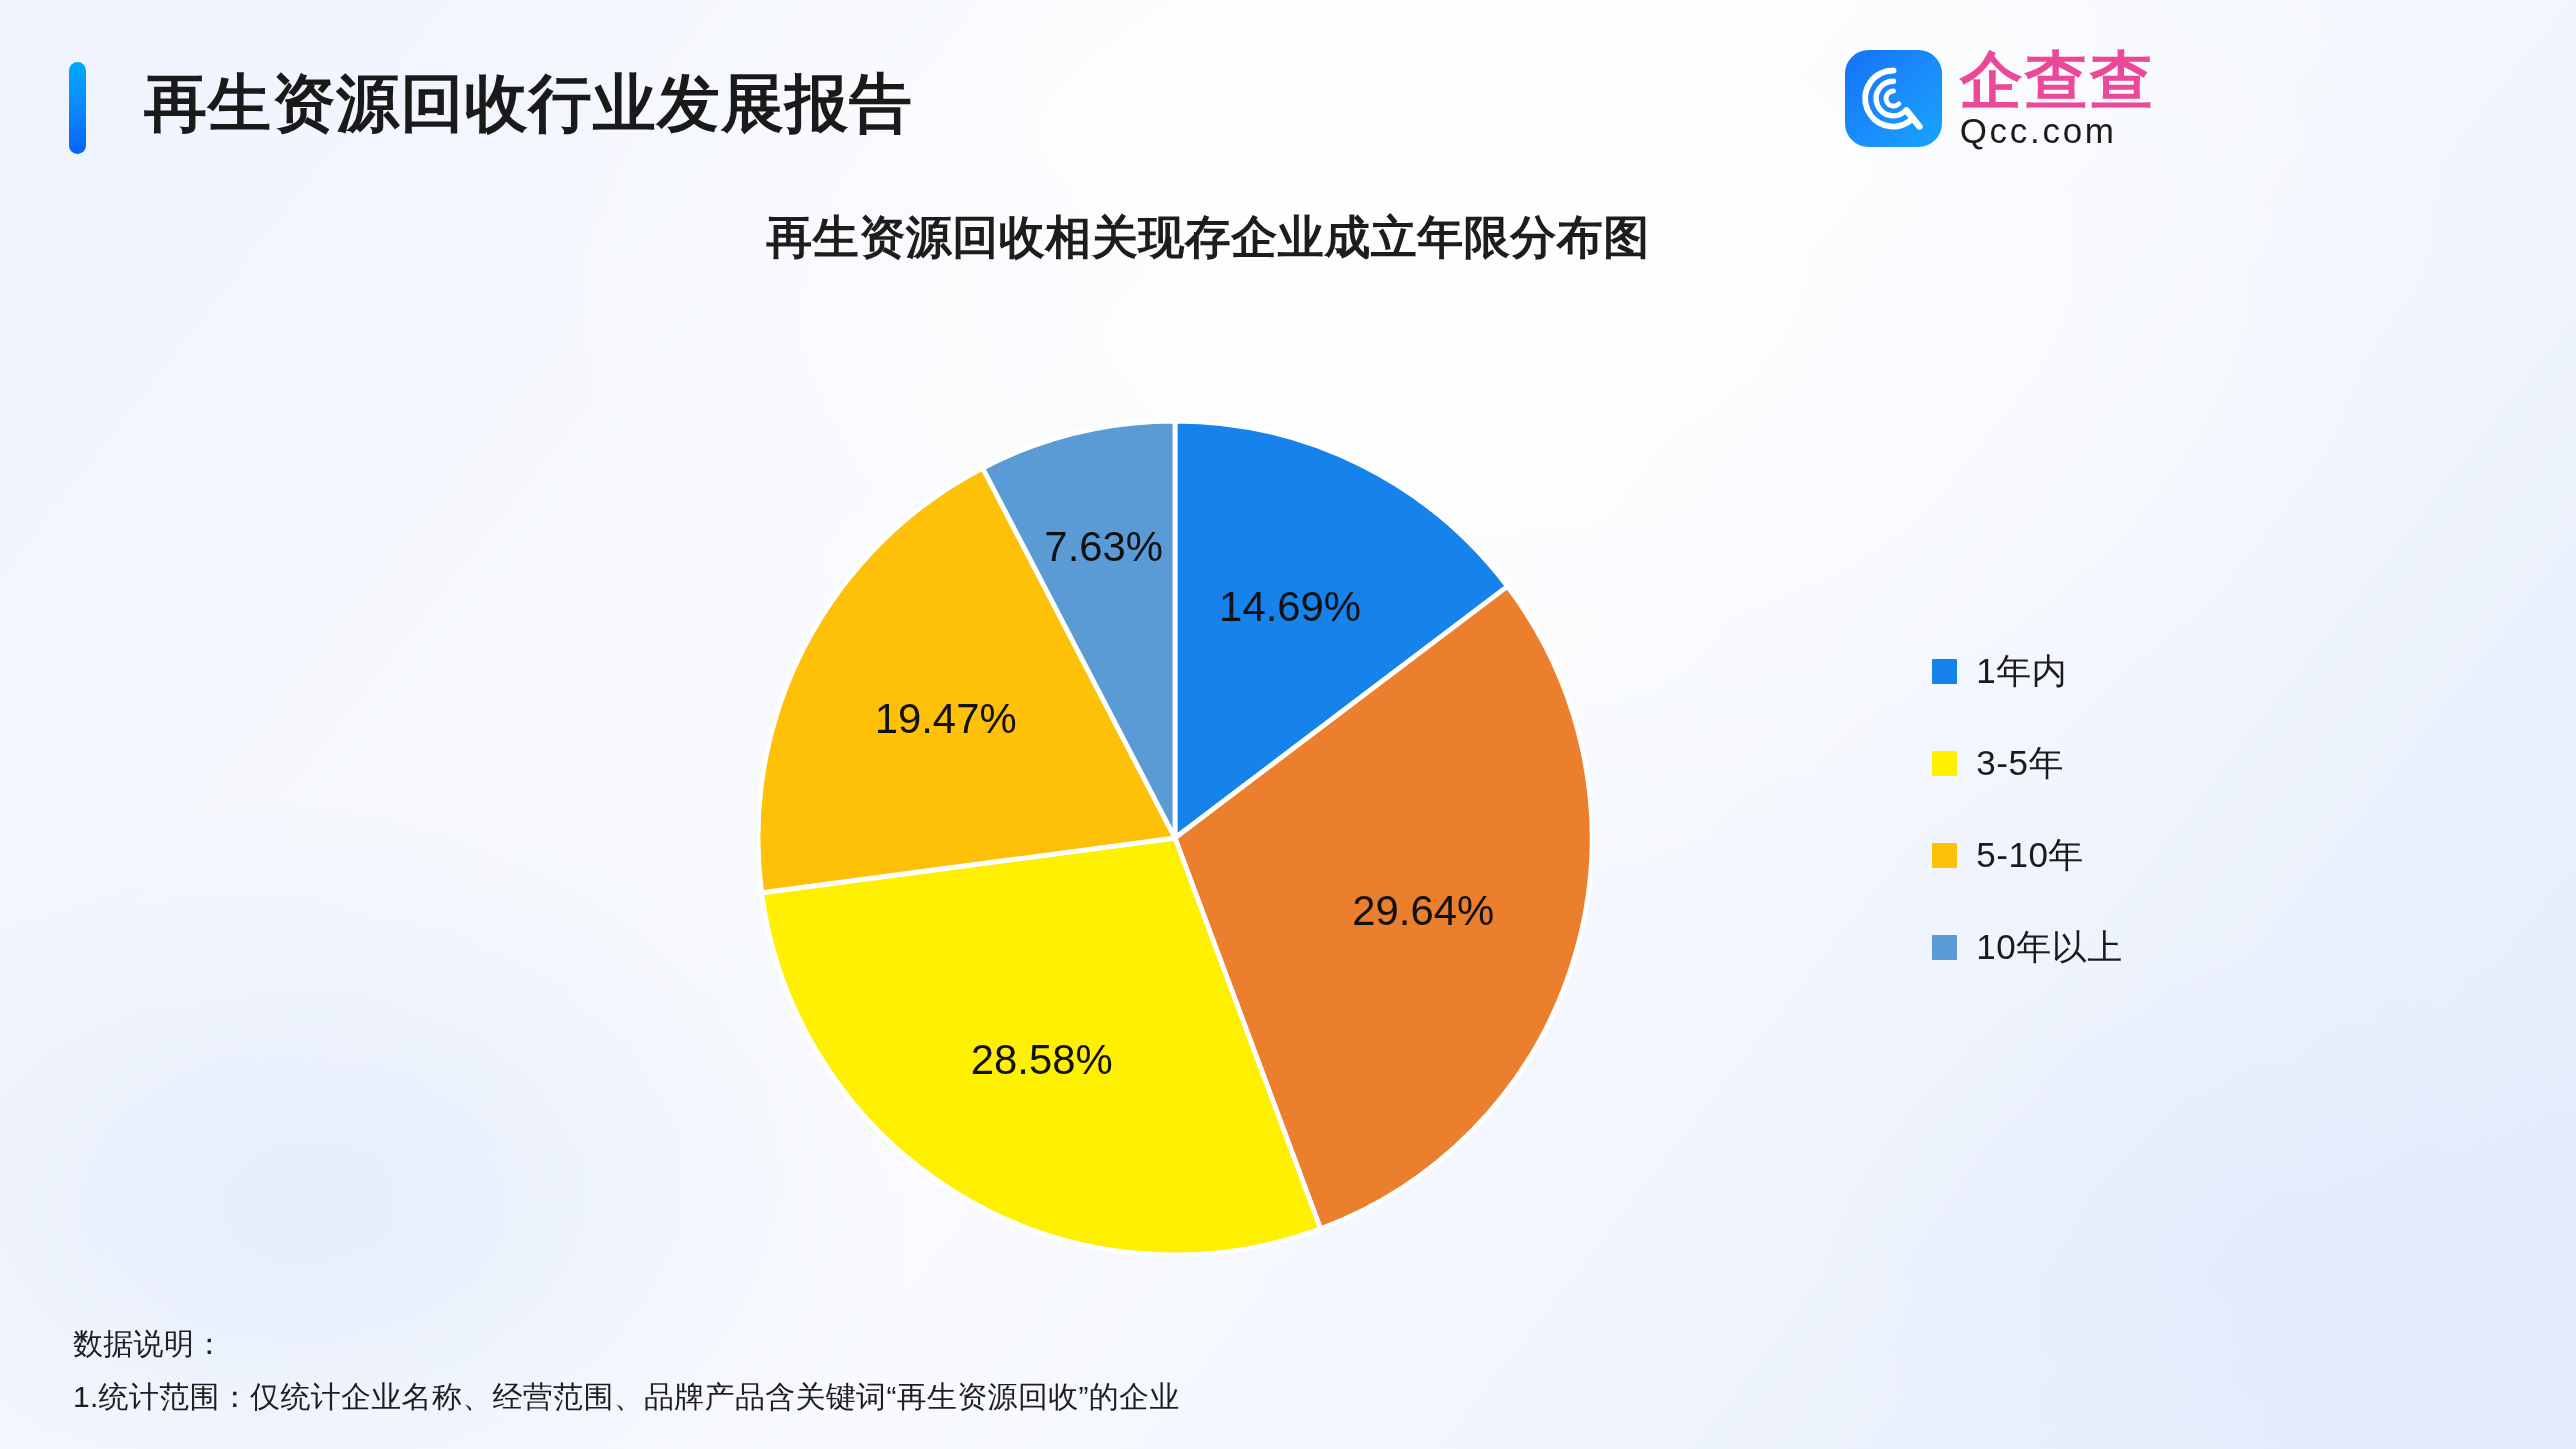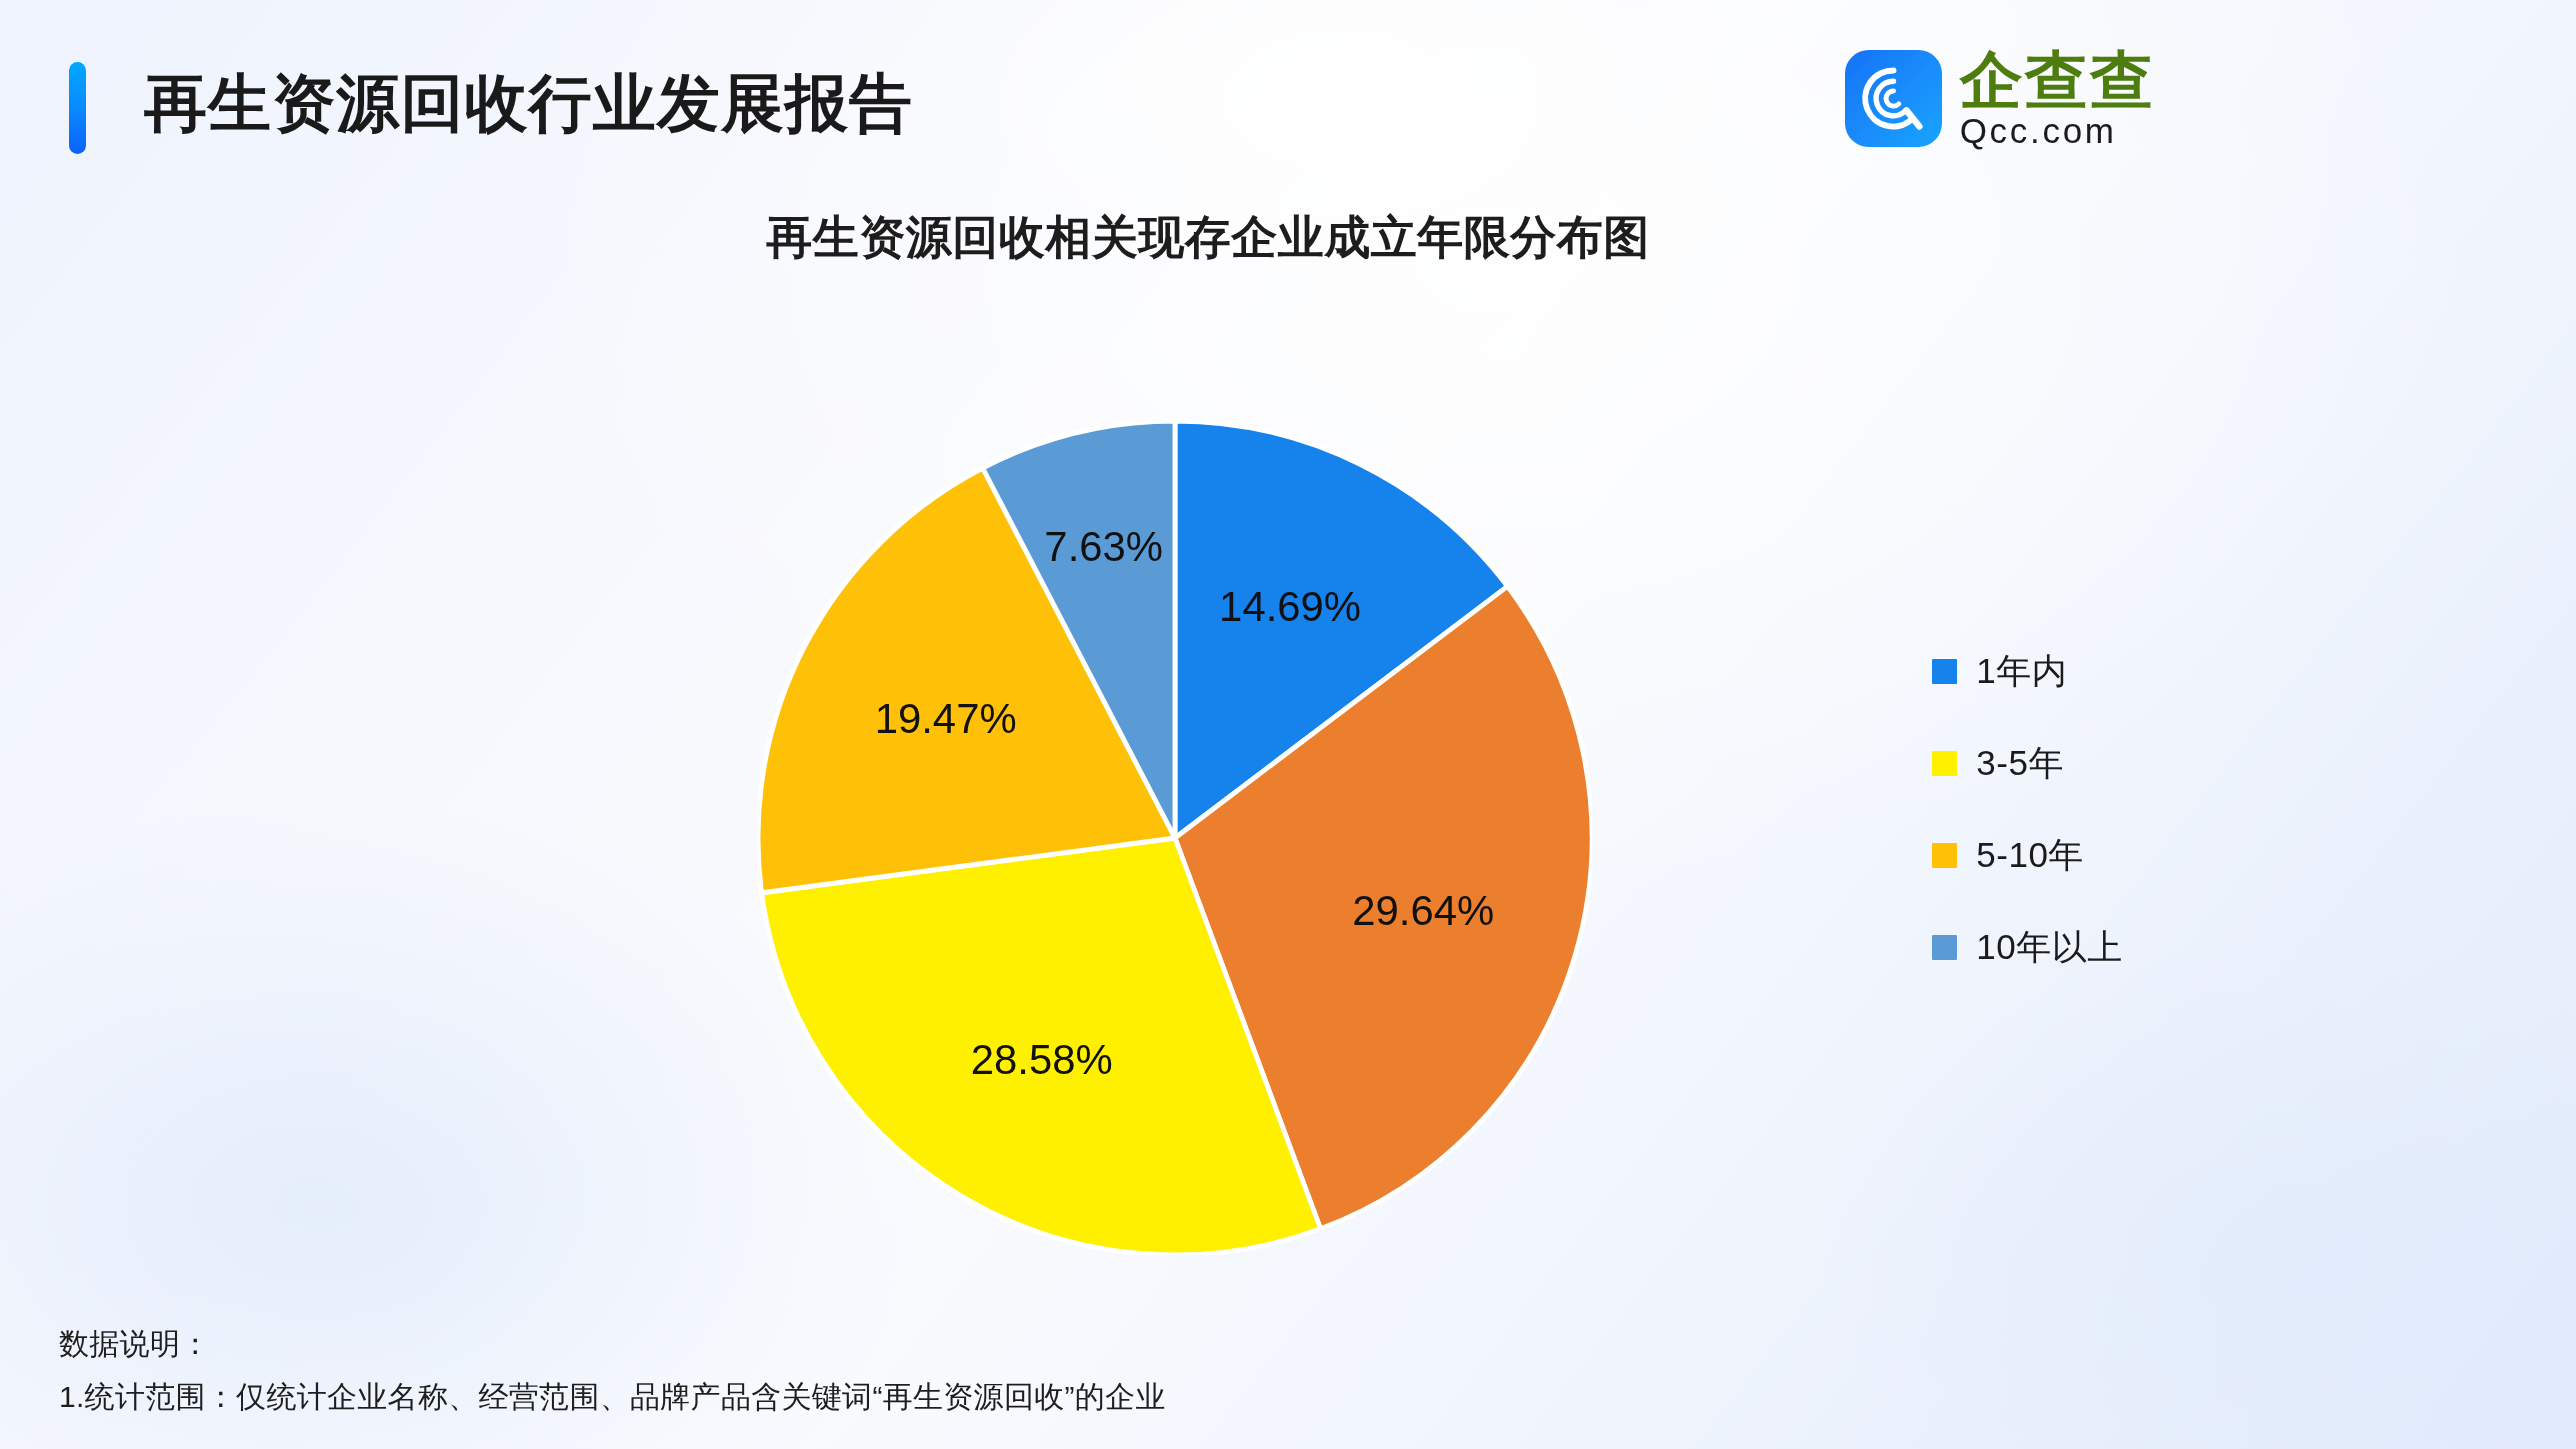--- a/index.html
+++ b/index.html
@@ -78,21 +78,21 @@
   }
   .logo-text {
     display:flex;
     flex-direction:column;
     justify-content:center;
     gap:1.1px;
   }
   .logo-cn {
     font-size:63px;
     font-weight:bold;
-    color:#4d7c0f;
+    color:#ec4899;
     letter-spacing:2.1px;
     line-height:1.02;
     white-space:nowrap;
   }
   .logo-en {
     font-size:35px;
     font-weight:normal;
     color:#1b1b1b;
     letter-spacing:2.7px;
     line-height:1.0;
@@ -148,21 +148,21 @@
   .legend-label {
     font-size:35px;
     color:#1b1b1b;
     white-space:nowrap;
     letter-spacing:0.5px;
   }
 
   
   .footer {
     position:absolute;
-    left:59px; bottom:33px;
+    left:73px; bottom:33px;
     display:flex;
     flex-direction:column;
     gap:14px;
   }
   .footer-line {
     font-size:30px;
     color:#1e1e1e;
     white-space:nowrap;
     letter-spacing:0.3px;
     line-height:1.28;

